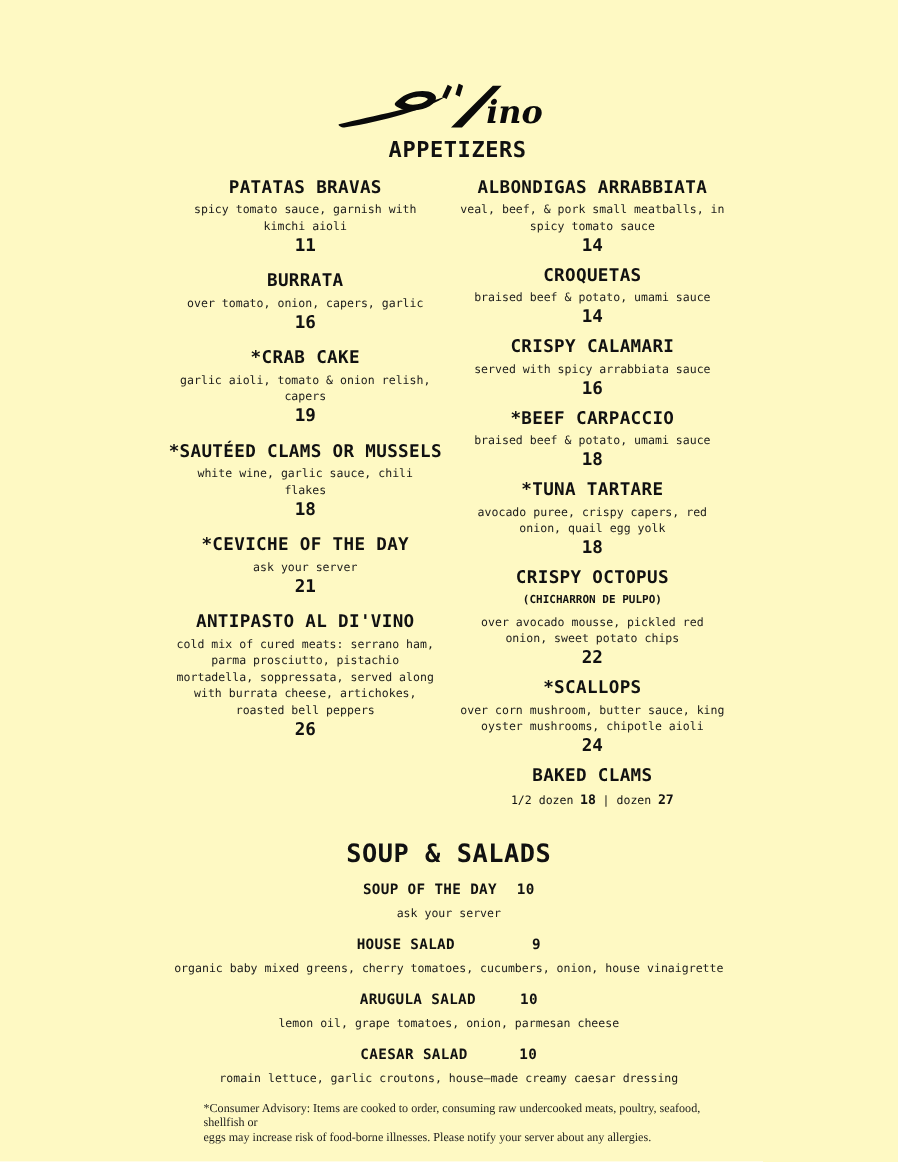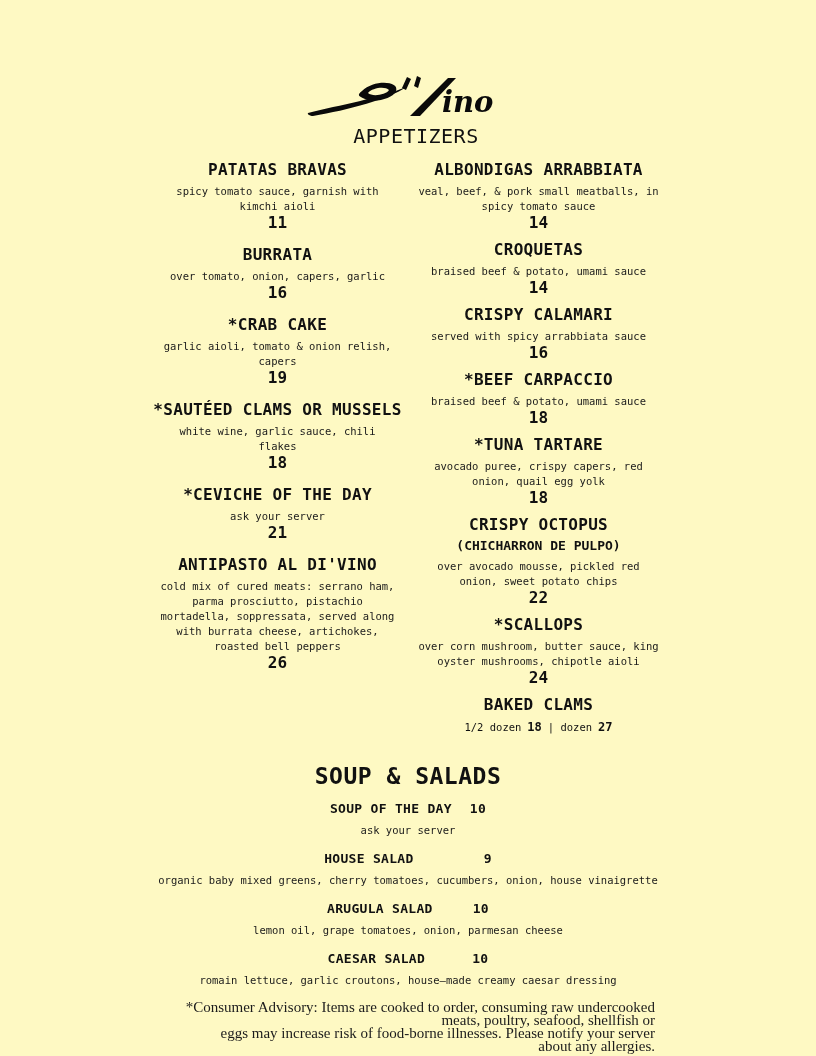--- a/index.html
+++ b/index.html
@@ -22,21 +22,21 @@
   
   .logo-wrap {
     text-align: center;
     height: 44px;
   }
   .logo-wrap svg { display: inline-block; }
   .menu-heading {
     margin: 4px 0 0 0;
     text-align: center;
     font-size: 20px;
-    font-weight: normal;
+    font-weight: bold;
     letter-spacing: 0.5px;
     color: #111;
     padding-left: 16px;
   }
   
   .columns {
     display: flex;
     justify-content: center;
     gap: 10px;
     width: 512px;
@@ -49,21 +49,21 @@
   .item { margin-bottom: 12px; }
   .col-left .item { margin-bottom: 17px; }
   .item-name {
     font-size: 16px;
     font-weight: bold;
     line-height: 14px;
     margin-bottom: 7px;
     letter-spacing: 0.3px;
   }
   .item-subtitle {
-    font-size: 13px;
+    font-size: 10px;
     font-weight: bold;
     line-height: 13px;
     margin-bottom: 7px;
   }
   .item-desc {
     font-size: 10.5px;
     line-height: 15px;
     color: #1a1a1a;
   }
   .item-price {
@@ -114,23 +114,23 @@
   }
   .sp { display: inline-block; height: 1px; }
   .sp-0 { width: 18px; }
   .sp-1 { width: 70px; }
   .sp-2 { width: 40px; }
   .sp-3 { width: 47px; }
   
   .advisory {
     margin: 10px 4px 0 185px;
     width: 470px;
-    text-align: right;
+    text-align: left;
     font-family: "Liberation Serif", serif;
-    font-size: 15px;
+    font-size: 11px;
     line-height: 13px;
     color: #1c1c1c;
   }
   .advisory p { margin: 0; }
 </style>
 </head>
 <body>
 
 <div class="page">
 

